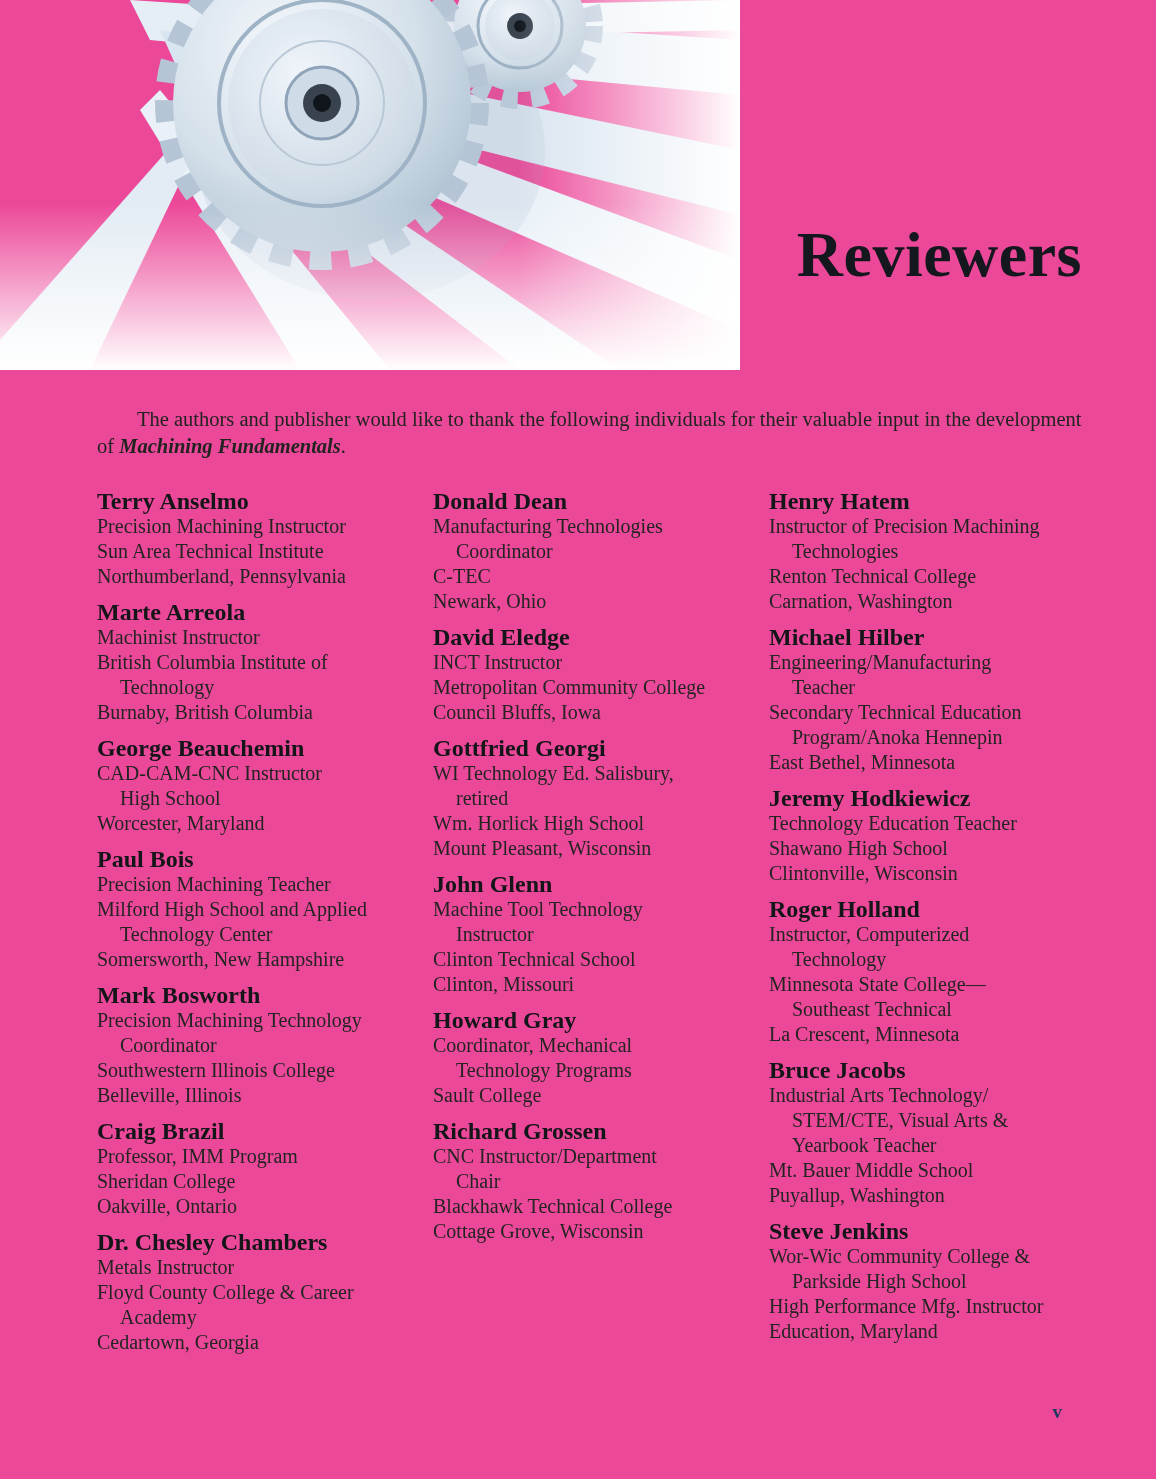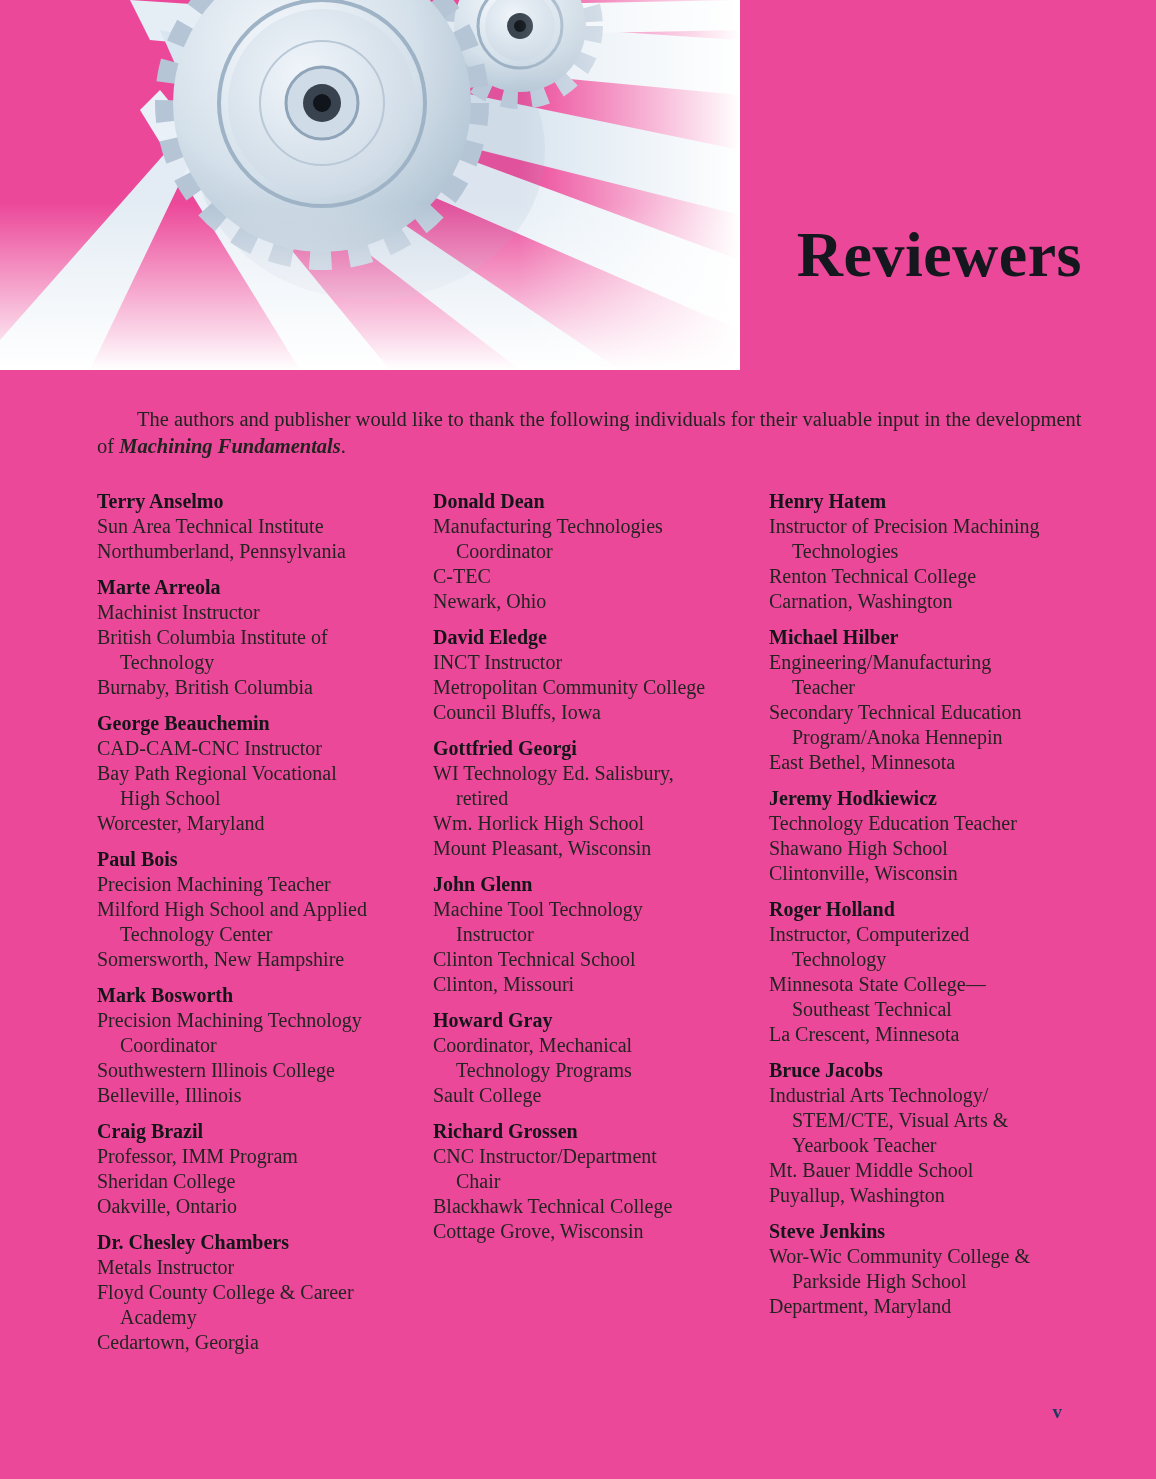--- a/index.html
+++ b/index.html
@@ -49,21 +49,21 @@
     position:absolute;
     top:489px;
     left:97px;
     display:flex;
   }
   .col{width:336px;}
   .col:last-child{width:316px;}
   .entry{margin-bottom:11px;}
   .entry-name{
     font-weight:700;
-    font-size:20px;
+    font-size:24px;
     line-height:25px;
     color:#141518;
   }
   .entry-line{
     font-size:20px;
     line-height:25px;
     color:#232422;
   }
   .entry-line.indent{padding-left:23px;}
   .folio{
@@ -140,34 +140,34 @@
   </div>
 
   <h1 class="title">Reviewers</h1>
 
   <p class="intro"><span>The authors and publisher would like to thank the following individuals for their valuable input in the development of </span><span class="book-title">Machining Fundamentals</span><span>.</span></p>
 
   <div class="columns">
     <div class="col">
         <div class="entry">
           <div class="entry-name">Terry Anselmo</div>
+          <div class="entry-line">Precision Machining Instructor</div>
           <div class="entry-line">Sun Area Technical Institute</div>
           <div class="entry-line">Northumberland, Pennsylvania</div>
         </div>
         <div class="entry">
           <div class="entry-name">Marte Arreola</div>
           <div class="entry-line">Machinist Instructor</div>
           <div class="entry-line">British Columbia Institute of</div>
           <div class="entry-line indent">Technology</div>
           <div class="entry-line">Burnaby, British Columbia</div>
         </div>
         <div class="entry">
           <div class="entry-name">George Beauchemin</div>
           <div class="entry-line">CAD-CAM-CNC Instructor</div>
-          <div class="entry-line">Bay Path Regional Vocational</div>
           <div class="entry-line indent">High School</div>
           <div class="entry-line">Worcester, Maryland</div>
         </div>
         <div class="entry">
           <div class="entry-name">Paul Bois</div>
           <div class="entry-line">Precision Machining Teacher</div>
           <div class="entry-line">Milford High School and Applied</div>
           <div class="entry-line indent">Technology Center</div>
           <div class="entry-line">Somersworth, New Hampshire</div>
         </div>
@@ -269,20 +269,21 @@
           <div class="entry-line">Industrial Arts Technology/</div>
           <div class="entry-line indent">STEM/CTE, Visual Arts &amp;</div>
           <div class="entry-line indent">Yearbook Teacher</div>
           <div class="entry-line">Mt. Bauer Middle School</div>
           <div class="entry-line">Puyallup, Washington</div>
         </div>
         <div class="entry">
           <div class="entry-name">Steve Jenkins</div>
           <div class="entry-line">Wor-Wic Community College &amp;</div>
           <div class="entry-line indent">Parkside High School</div>
-          <div class="entry-line">Department, Maryland</div>
+          <div class="entry-line">High Performance Mfg. Instructor</div>
+          <div class="entry-line">Education, Maryland</div>
         </div>
       </div>
   </div>
 
   <div class="folio">v</div>
 
 </div>
 
 </body></html>

